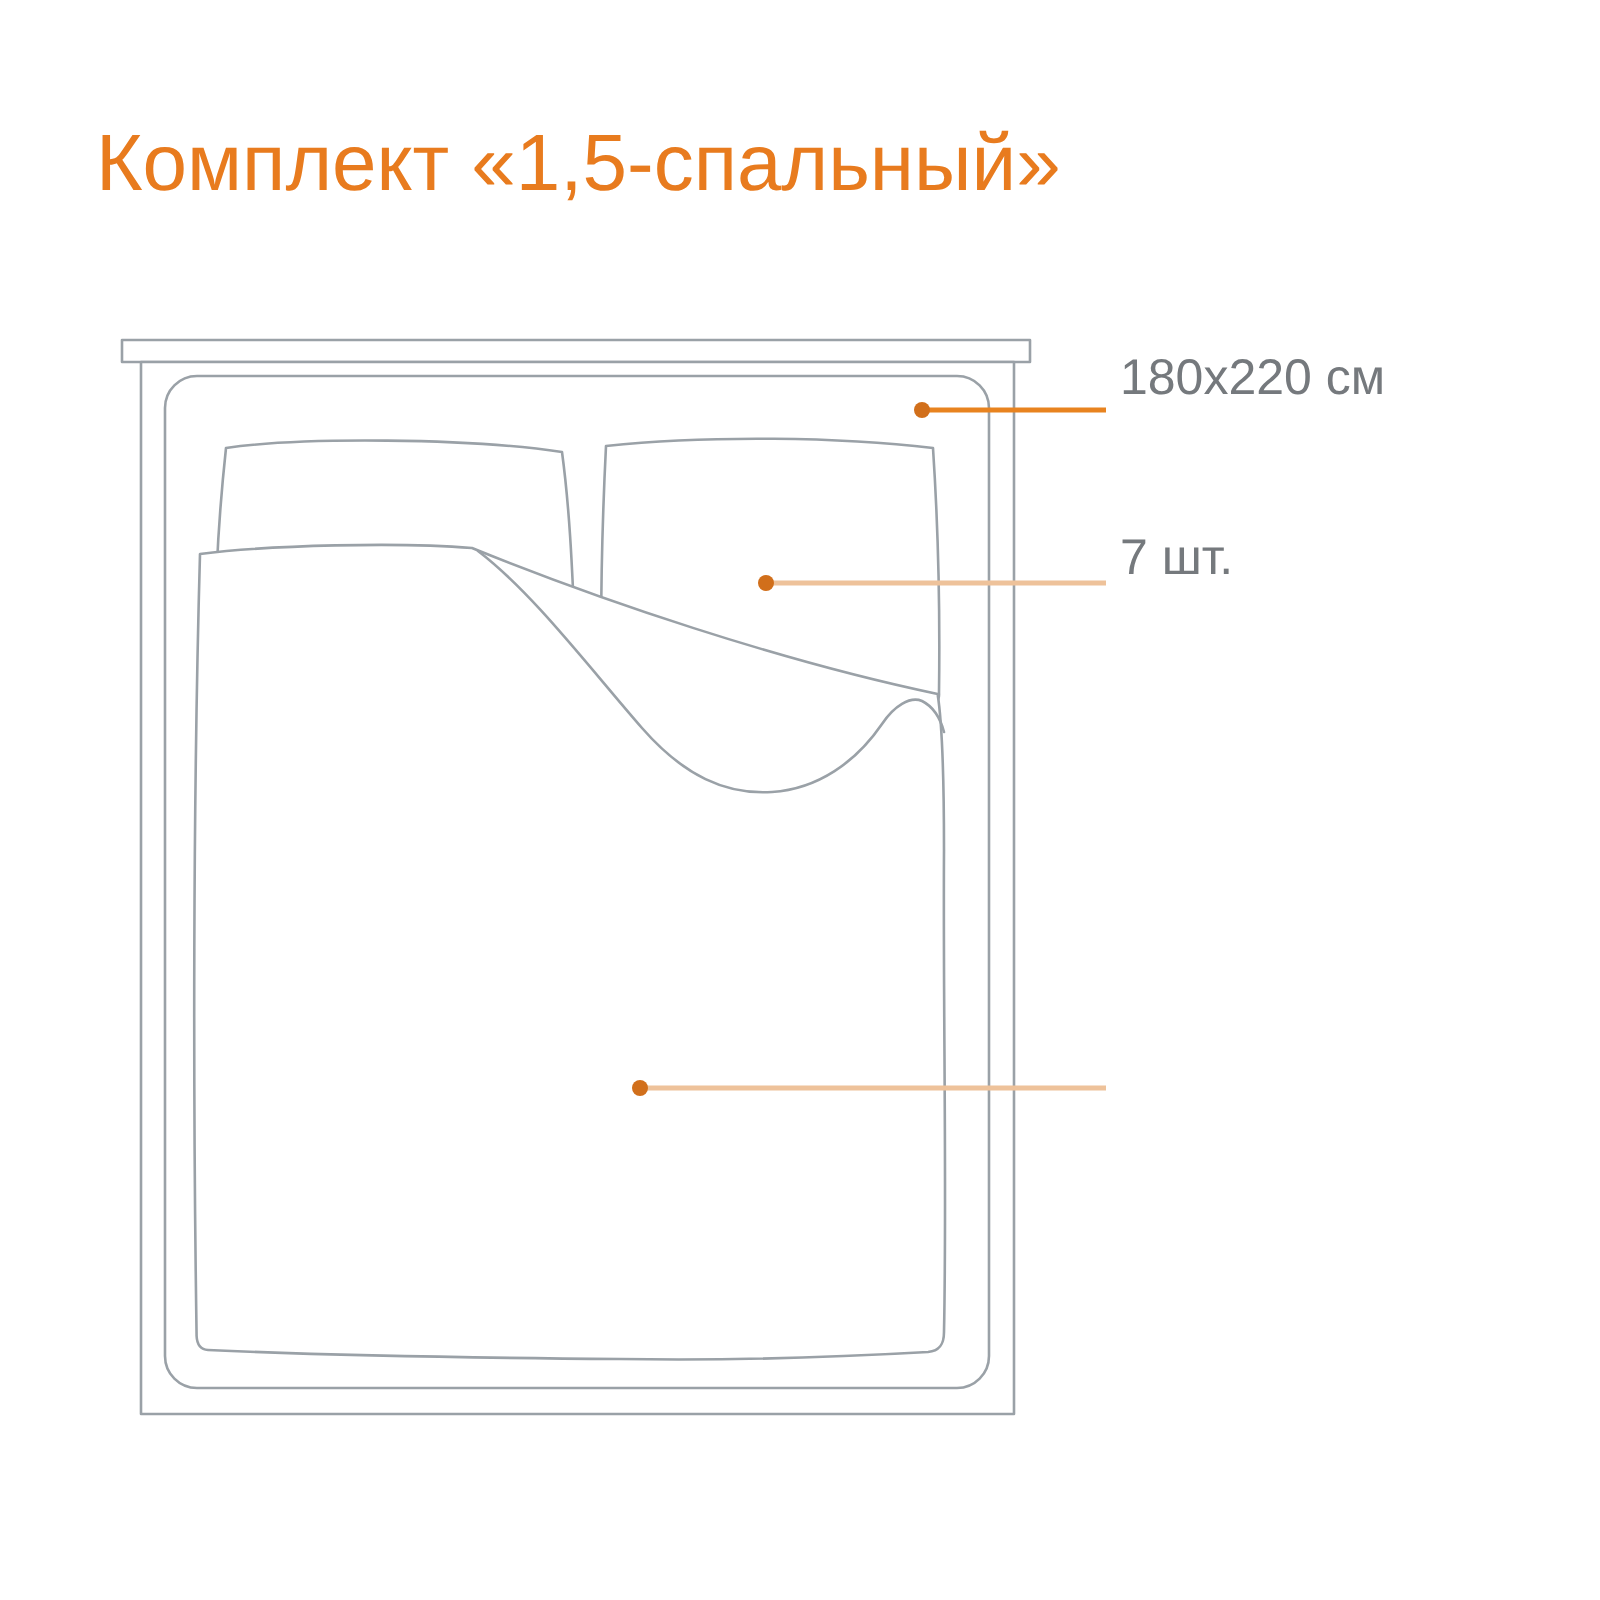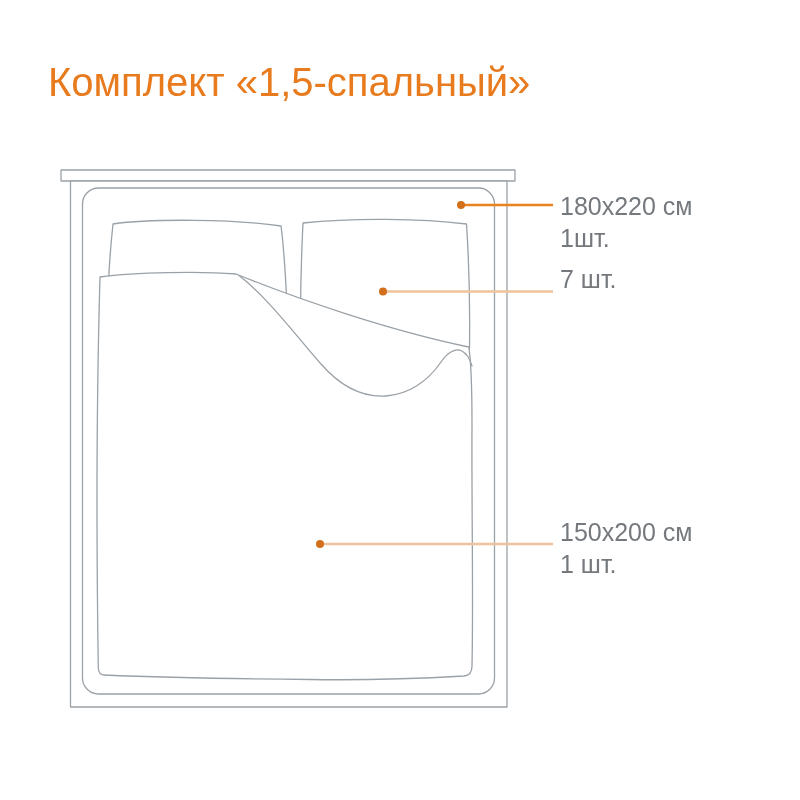--- a/index.html
+++ b/index.html
@@ -63,21 +63,21 @@
   }
   .callout {
     position: absolute;
     left: 560px;
     font-size: 25px;
     line-height: 32px;
     color: var(--c-label_text, #75797d);
     white-space: nowrap;
   }
   .callout div { height: 32px; }
-  .callout-1 { top: 173px; margin-top: 17px; }
+  .callout-1 { top: 173px; }
   .callout-2 { top: 263px; }
   .callout-3 { top: 516px; }
 </style>
 </head>
 <body>
 
 <div class="canvas">
 
   <h1 class="page-title">Комплект «1,5-спальный»</h1>
 
@@ -126,25 +126,20 @@
 
     <line class="leader-light" x1="383" y1="291.5" x2="553" y2="291.5"></line>
     <circle class="leader-dot" cx="383" cy="291.5" r="4"></circle>
 
     <line class="leader-light" x1="320" y1="544" x2="553" y2="544"></line>
     <circle class="leader-dot" cx="320" cy="544" r="4"></circle>
   </svg>
 
   <div class="callout callout-1">
     <div>180x220 см</div>
-    <div>1шт.</div>
   </div>
 
   <div class="callout callout-2">
     <div>7 шт.</div>
   </div>
 
-  <div class="callout callout-3">
-    <div>150x200 см</div>
-    <div>1 шт.</div>
-  </div>
 
 </div>
 
 </body></html>

